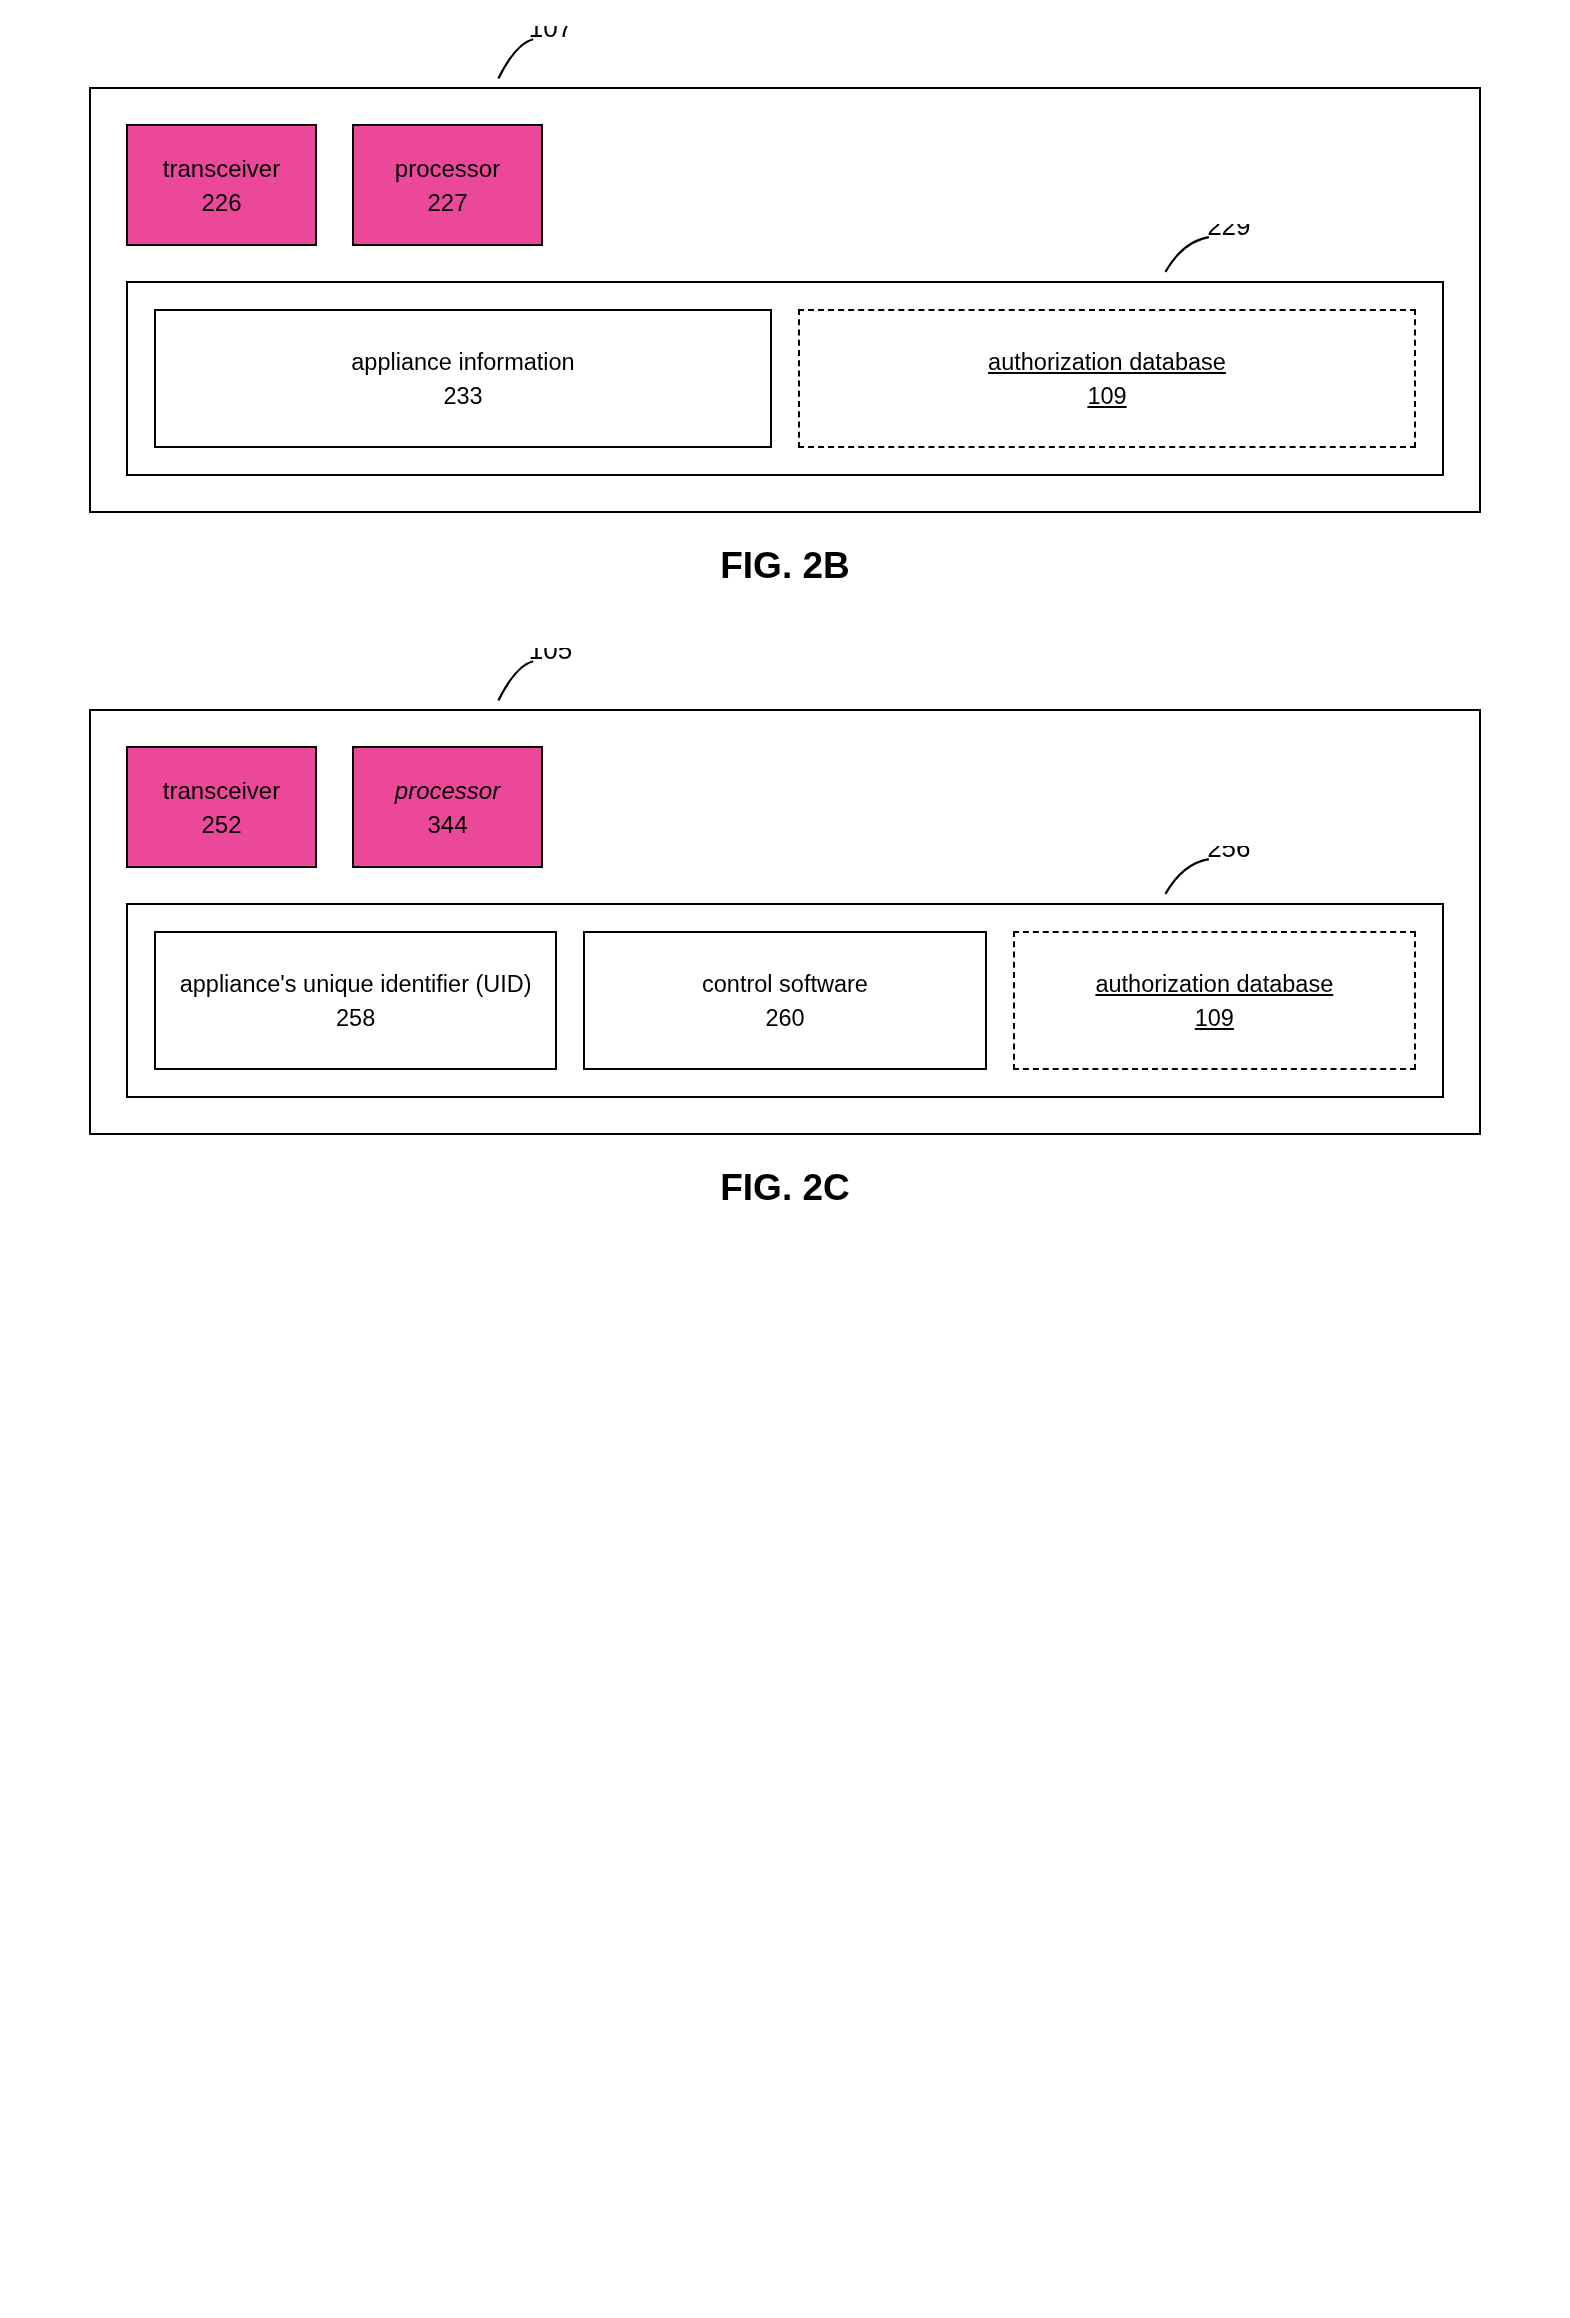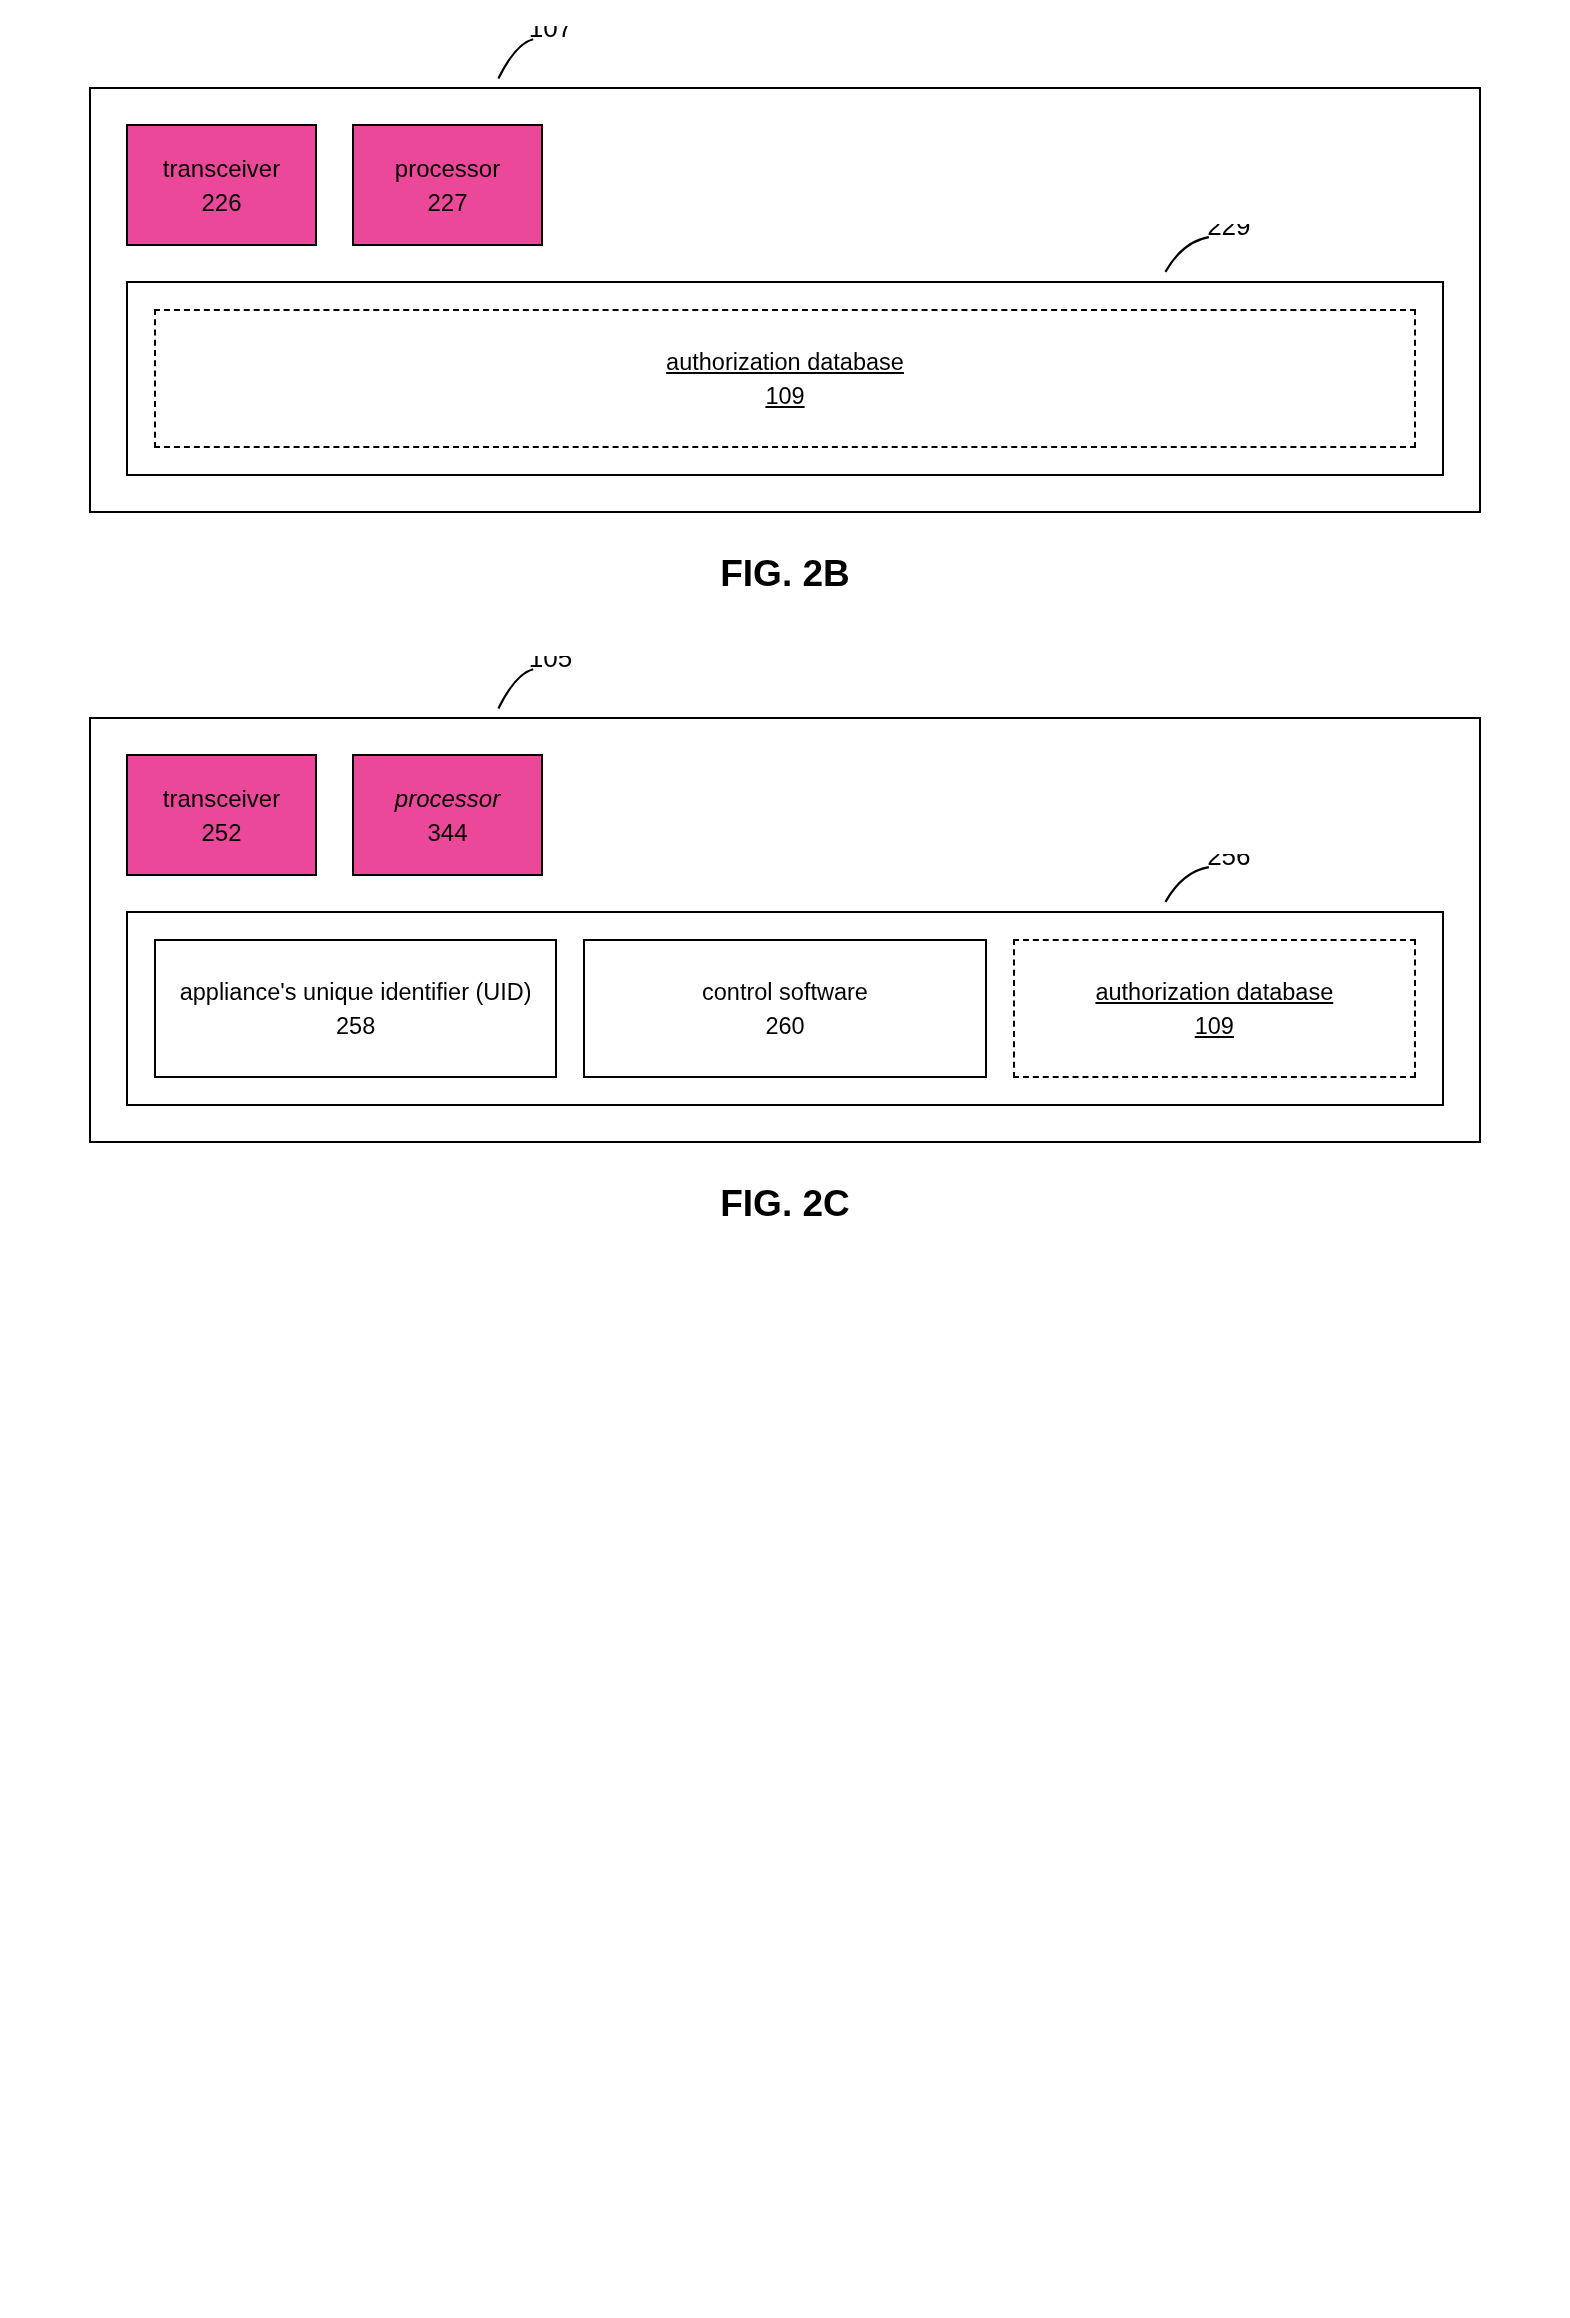--- a/index.html
+++ b/index.html
@@ -27,21 +27,21 @@
       align-items: center;
       gap: 70px;
     }
 
     
     .figure-section {
       width: 100%;
       display: flex;
       flex-direction: column;
       align-items: center;
-      gap: 40px;
+      gap: 32px;
       justify-content: space-between;
     }
 
     .figure-label {
       font-size: 37px;
       font-weight: bold;
       font-family: Arial, sans-serif;
       text-align: center;
     }
 
@@ -169,20 +169,24 @@
 
           <svg width="191" height="61" style="position:absolute; top:-57px; right: 157px;" viewBox="0 0 220 70">
             <path d="M 80 55 Q 100 20 130 15" stroke="#000" stroke-width="2.5" fill="none"></path>
             <text x="128" y="12" font-size="30" font-family="Arial">229</text>
           </svg>
 
           <div class="inner-group-box">
             <div class="inner-boxes-row">
 
 
+              <div class="inner-box">
+                <span class="label">appliance information</span>
+                <span class="number">233</span>
+              </div>
 
 
               <div class="inner-box dashed">
                 <span class="label">authorization database</span>
                 <span class="number">109</span>
               </div>
 
             </div>
           </div>
         </div>

